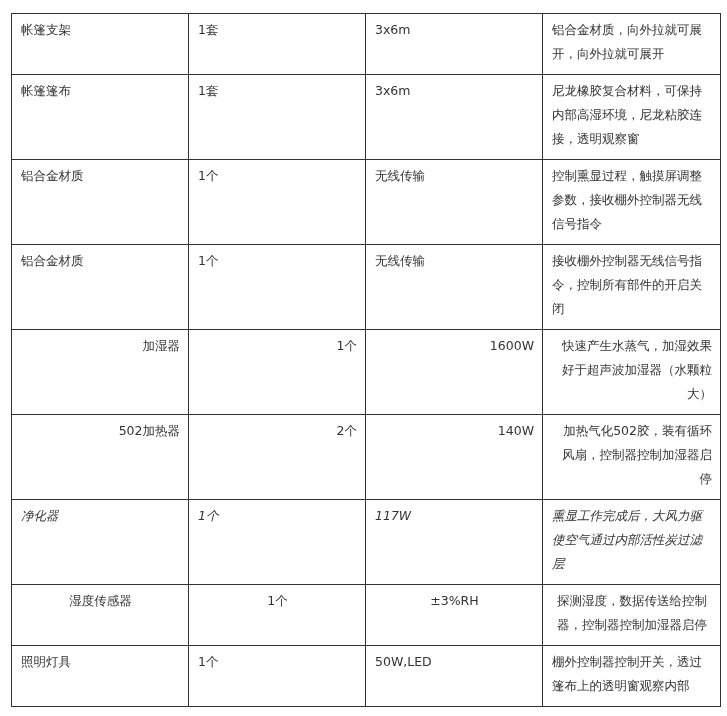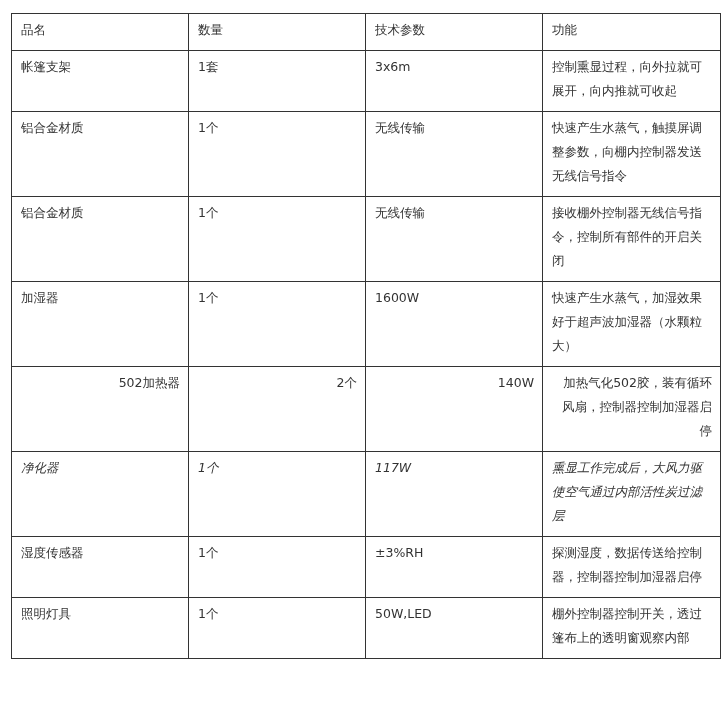--- a/index.html
+++ b/index.html
@@ -36,80 +36,80 @@
     table.spec td .cell-text { display: block; margin-top: -6px; }
     col.c1 { width: 177px; }
     col.c2 { width: 177px; }
     col.c3 { width: 177px; }
     col.c4 { width: 178px; }
     tr.h-row td { height: 33px; }
     tr.r1 td { height: 57px; }
     tr.r2 td { height: 82px; }
     tr.r3 td { height: 81px; }
     tr.r4 td { height: 81px; }
-    tr.r5 td { height: 81px; }
+    tr.r5 td { height: 81px; text-align: right; }
     tr.r6 td { height: 81px; text-align: right; }
     tr.r7 td { height: 81px; font-style: italic; }
-    tr.r8 td { height: 57px; }
+    tr.r8 td { height: 57px; text-align: center; }
     tr.r9 td { height: 57px; }
   </style>
 </head>
 <body>
 
 <table class="spec">
   <colgroup>
     <col class="c1">
       <col class="c2">
       <col class="c3">
       <col class="c4">
   </colgroup>
   <tbody>
-    <tr class="h-row">
-      <td>
-          <span class="cell-text">品名</span>
-        </td>
-      <td>
-          <span class="cell-text">数量</span>
-        </td>
-      <td>
-          <span class="cell-text">技术参数</span>
-        </td>
-      <td>
-          <span class="cell-text">功能</span>
-        </td>
-    </tr>
 
     <tr class="r1">
       <td>
           <span class="cell-text">帐篷支架</span>
         </td>
       <td>
           <span class="cell-text">1套</span>
         </td>
       <td>
           <span class="cell-text">3x6m</span>
         </td>
       <td>
-          <span class="cell-text">控制熏显过程，向外拉就可展开，向内推就可收起</span>
-        </td>
-    </tr>
-
+          <span class="cell-text">铝合金材质，向外拉就可展开，向外拉就可展开</span>
+        </td>
+    </tr>
+
+    <tr class="r2">
+      <td>
+          <span class="cell-text">帐篷篷布</span>
+        </td>
+      <td>
+          <span class="cell-text">1套</span>
+        </td>
+      <td>
+          <span class="cell-text">3x6m</span>
+        </td>
+      <td>
+          <span class="cell-text">尼龙橡胶复合材料，可保持内部高湿环境，尼龙粘胶连接，透明观察窗</span>
+        </td>
+    </tr>
 
     <tr class="r3">
       <td>
           <span class="cell-text">铝合金材质</span>
         </td>
       <td>
           <span class="cell-text">1个</span>
         </td>
       <td>
           <span class="cell-text">无线传输</span>
         </td>
       <td>
-          <span class="cell-text">快速产生水蒸气，触摸屏调整参数，向棚内控制器发送无线信号指令</span>
+          <span class="cell-text">控制熏显过程，触摸屏调整参数，接收棚外控制器无线信号指令</span>
         </td>
     </tr>
 
     <tr class="r4">
       <td>
           <span class="cell-text">铝合金材质</span>
         </td>
       <td>
           <span class="cell-text">1个</span>
         </td>

